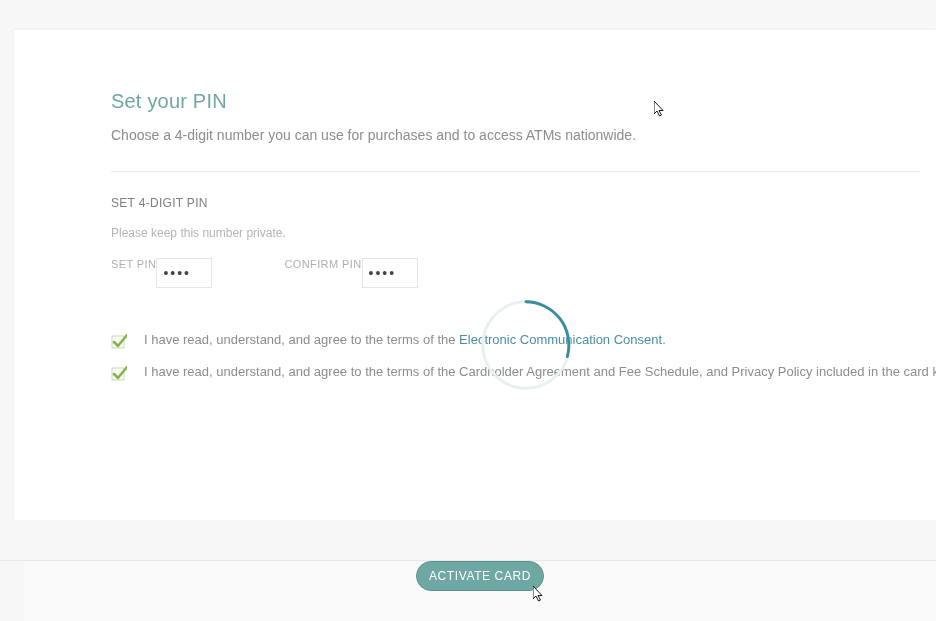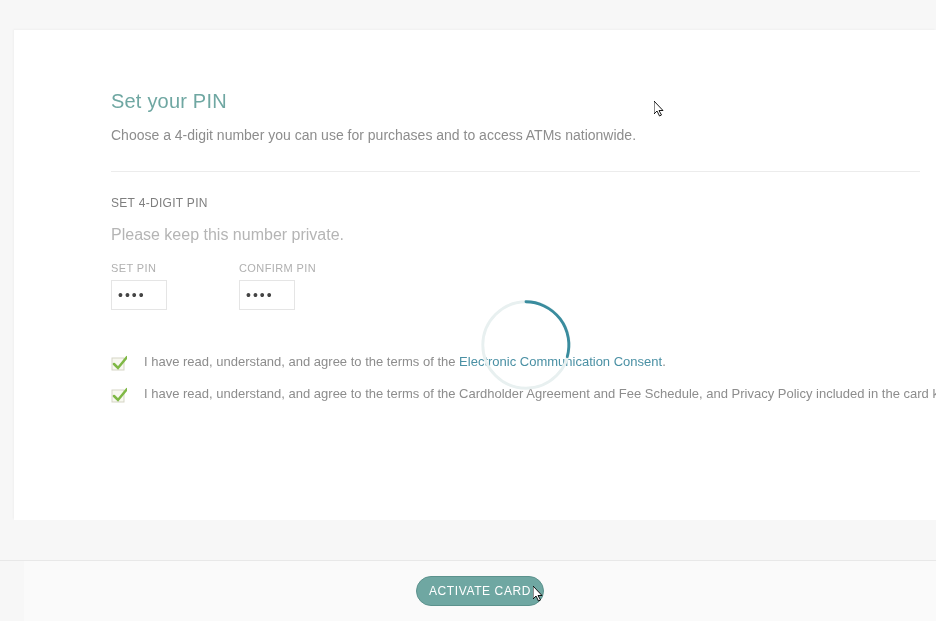--- a/index.html
+++ b/index.html
@@ -47,31 +47,31 @@
       width: 100%;
     }
     .section-heading {
       font-size: 12px;
       color: #7e7e7e;
       font-weight: 400;
       letter-spacing: 0.3px;
       margin-bottom: 16px;
     }
     .section-note {
-      font-size: 16px;
+      font-size: 12px;
       color: #b5b5b5;
       font-weight: 300;
       margin-bottom: 18px;
     }
     .pin-fields {
       display: flex;
       gap: 72px;
       margin-bottom: 44px;
     }
-    .pin-field-group { display: flex; flex-direction: column; justify-content: flex-end; }
+    .pin-field-group { display: flex; flex-direction: row; justify-content: flex-end; }
     .field-label {
       font-size: 11px;
       color: #b0b0b0;
       letter-spacing: 0.4px;
       margin-bottom: 6px;
       font-weight: 400;
     }
     .pin-input-wrapper {
       width: 56px;
       height: 30px;
@@ -141,21 +141,20 @@
       height: 1px;
       background: #e8e8e8;
     }
     .footer-bar {
       position: absolute;
       left: 0; right: 0;
       top: 561px;
       height: 60px;
       background: #fafafa;
       display: flex;
-      align-items: center;
       justify-content: center;
       margin-left: 24px;
     }
     .activate-btn {
       width: 128px;
       height: 30px;
       border-radius: 15px;
       background: #6fa7a2;
       border: 1px solid #5c928d;
       color: #ffffff;

